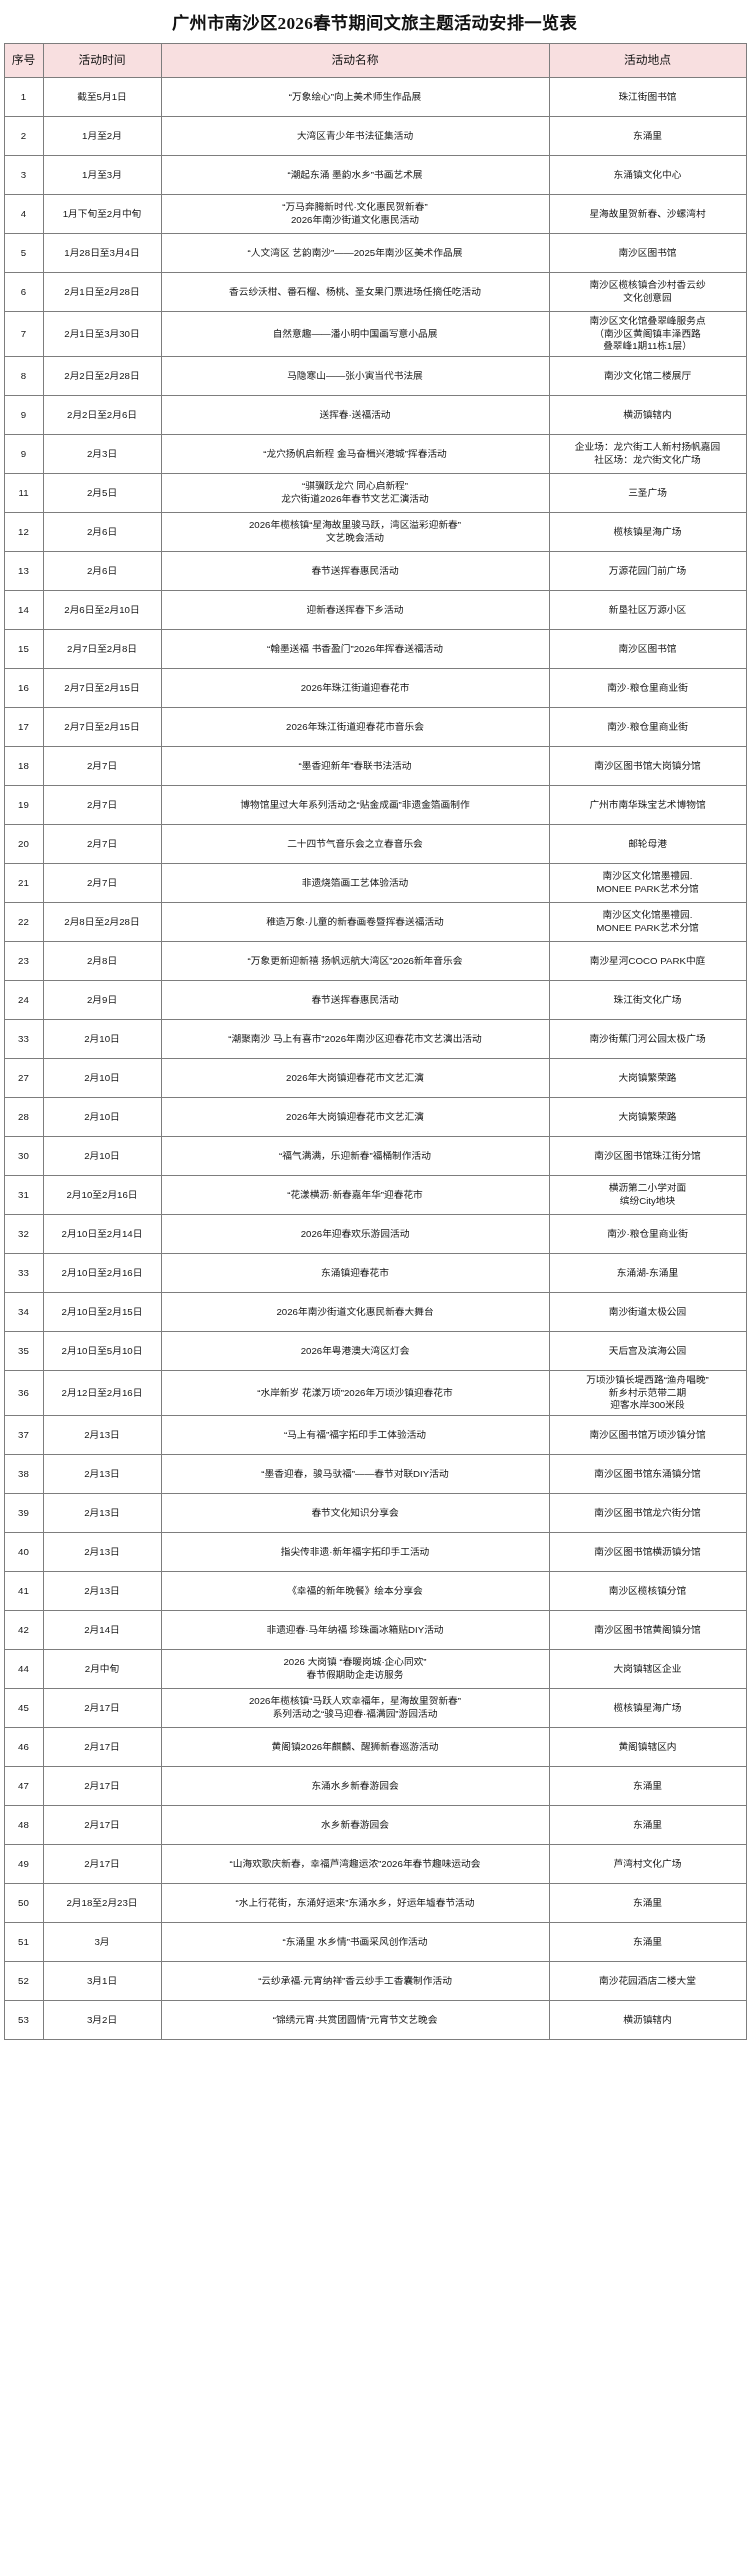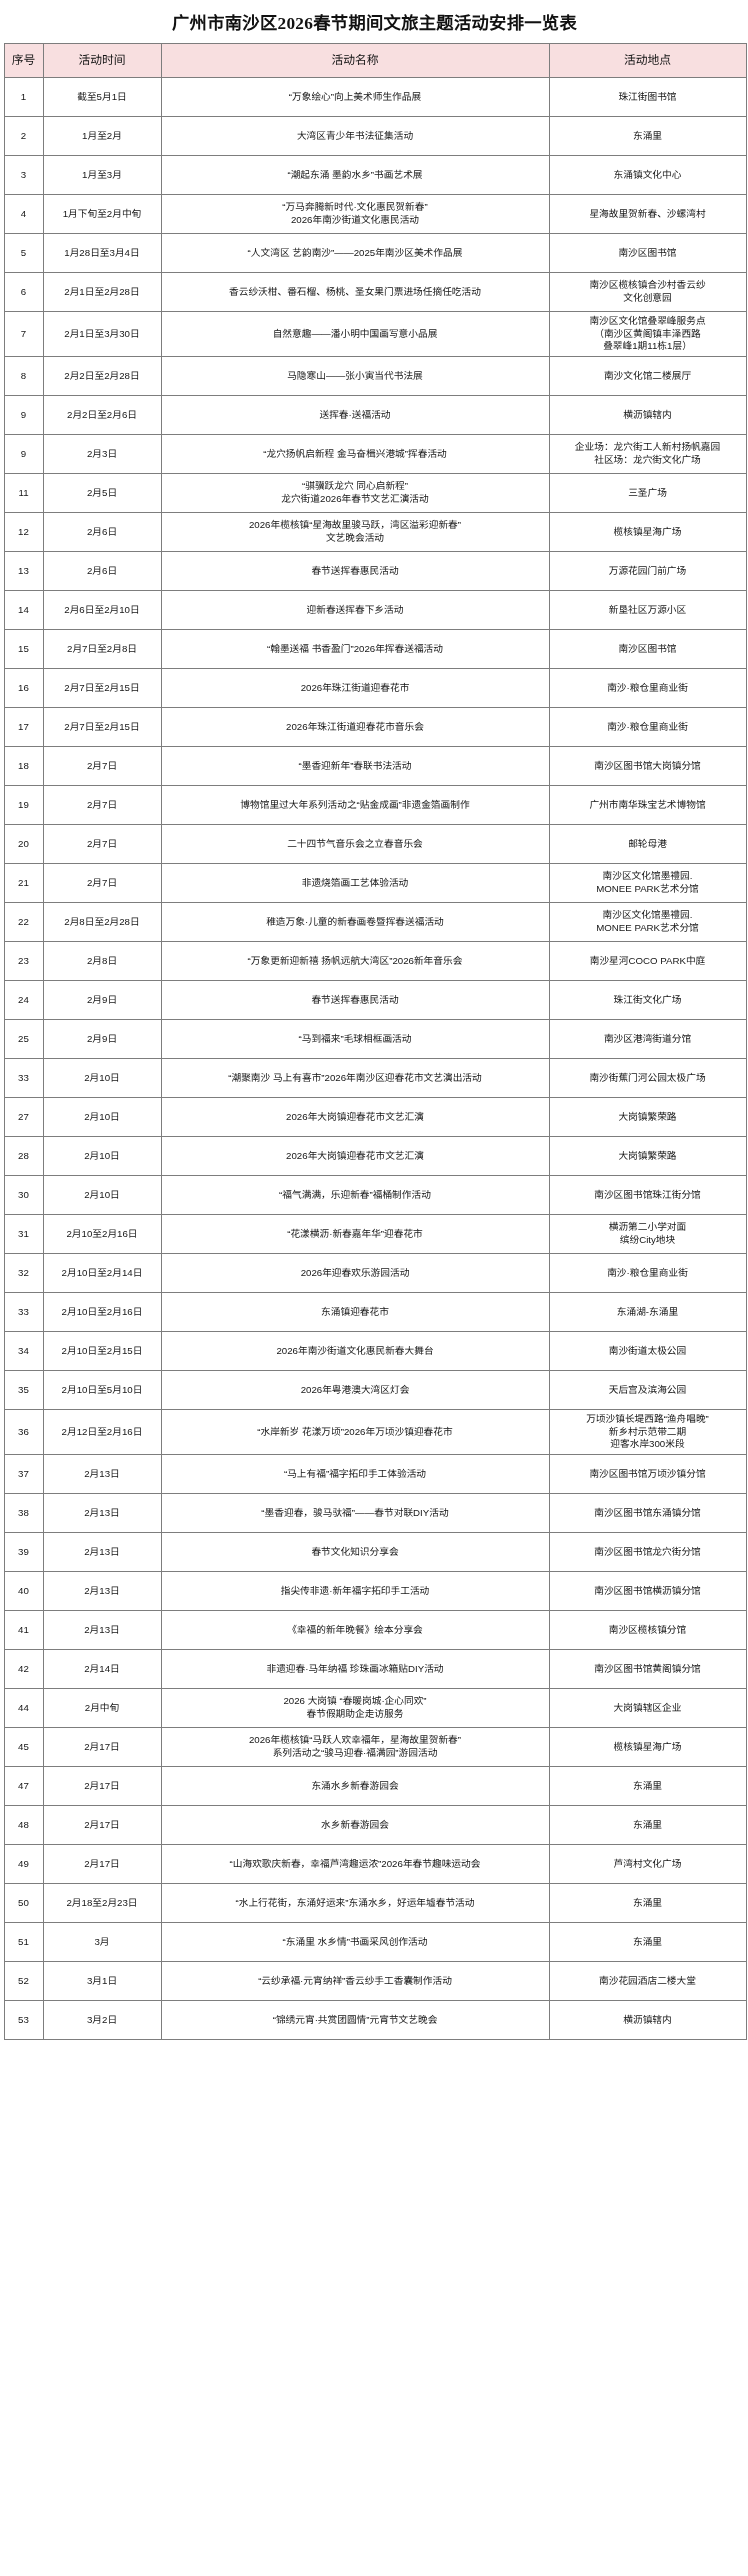--- a/index.html
+++ b/index.html
@@ -400,32 +400,20 @@
             <span class="cell-line">2月9日</span>
           </td>
           <td class="name">
             <span class="cell-line">春节送挥春惠民活动</span>
           </td>
           <td class="place">
             <span class="cell-line">珠江街文化广场</span>
           </td>
         </tr>
         <tr>
-          <td class="idx">25</td>
-          <td class="time">
-            <span class="cell-line">2月9日</span>
-          </td>
-          <td class="name">
-            <span class="cell-line">“马到福来”毛球相框画活动</span>
-          </td>
-          <td class="place">
-            <span class="cell-line">南沙区港湾街道分馆</span>
-          </td>
-        </tr>
-        <tr>
           <td class="idx">33</td>
           <td class="time">
             <span class="cell-line">2月10日</span>
           </td>
           <td class="name">
             <span class="cell-line">“潮聚南沙 马上有喜市”2026年南沙区迎春花市文艺演出活动</span>
           </td>
           <td class="place">
             <span class="cell-line">南沙街蕉门河公园太极广场</span>
           </td>
@@ -630,20 +618,32 @@
           <td class="idx">45</td>
           <td class="time">
             <span class="cell-line">2月17日</span>
           </td>
           <td class="name">
             <span class="cell-line">2026年榄核镇“马跃人欢幸福年，星海故里贺新春”</span>
             <span class="cell-line">系列活动之“骏马迎春·福满园”游园活动</span>
           </td>
           <td class="place">
             <span class="cell-line">榄核镇星海广场</span>
+          </td>
+        </tr>
+        <tr>
+          <td class="idx">46</td>
+          <td class="time">
+            <span class="cell-line">2月17日</span>
+          </td>
+          <td class="name">
+            <span class="cell-line">黄阁镇2026年麒麟、醒狮新春巡游活动</span>
+          </td>
+          <td class="place">
+            <span class="cell-line">黄阁镇辖区内</span>
           </td>
         </tr>
         <tr>
           <td class="idx">47</td>
           <td class="time">
             <span class="cell-line">2月17日</span>
           </td>
           <td class="name">
             <span class="cell-line">东涌水乡新春游园会</span>
           </td>

